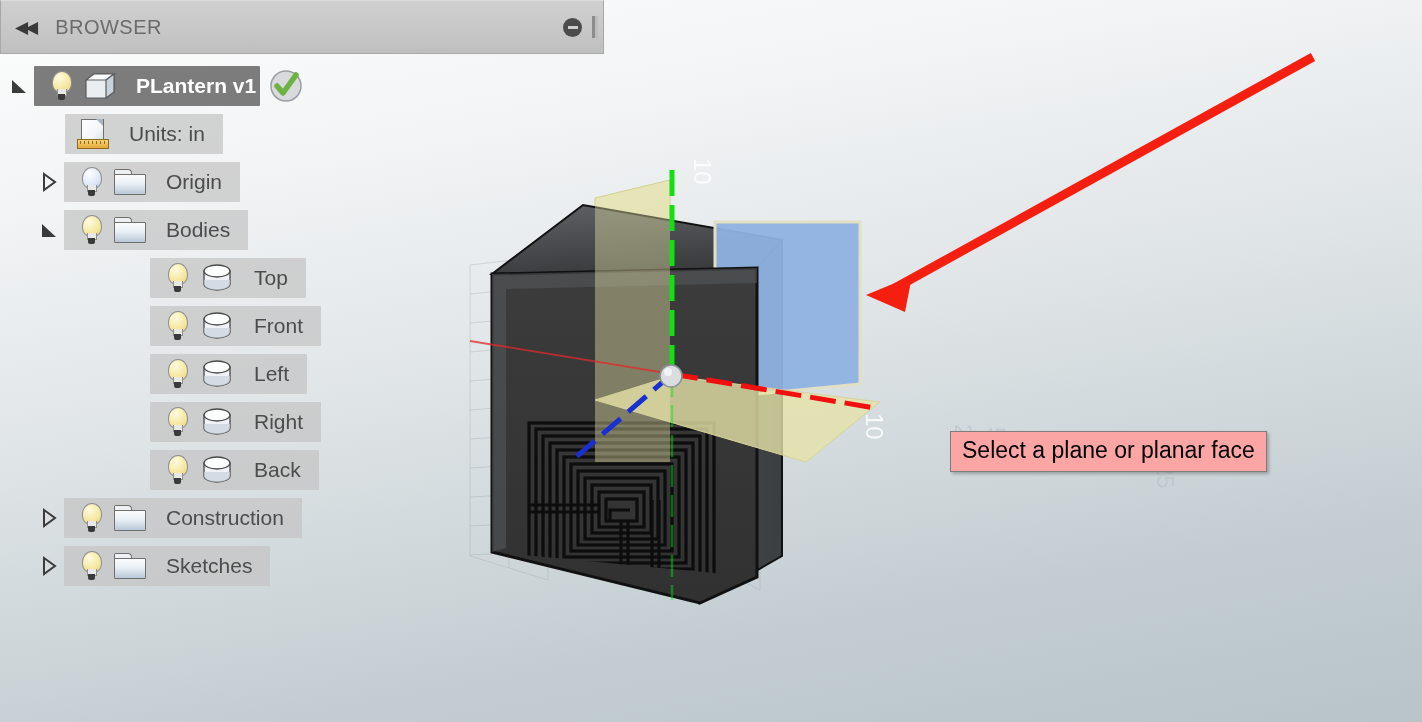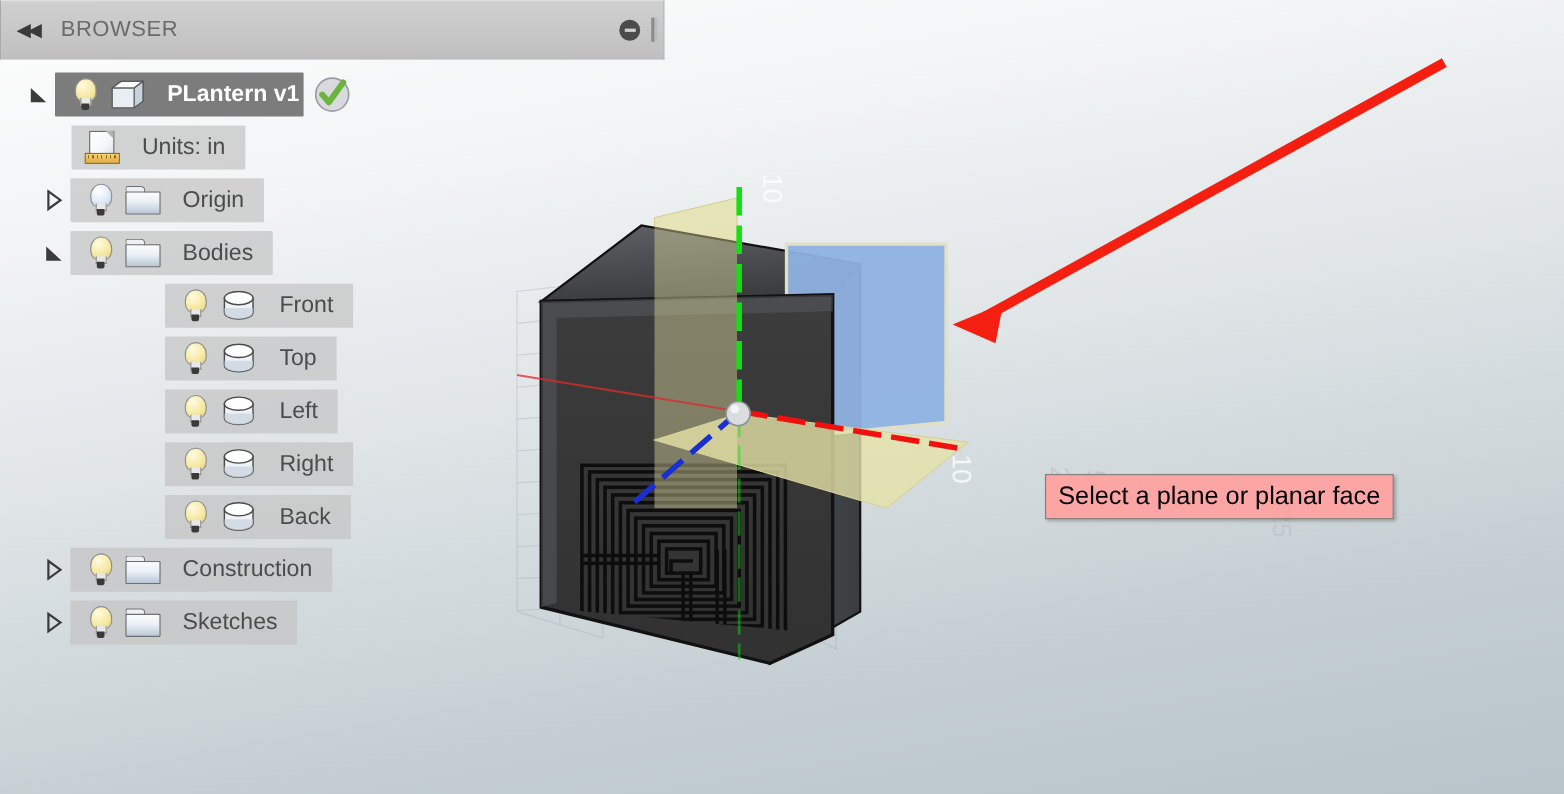--- a/index.html
+++ b/index.html
@@ -246,21 +246,21 @@
     <div id="browser-title">BROWSER</div>
     <div id="titlebar-right">
       <div class="minimize-dot">
           <i></i>
         </div>
       <div class="grip"></div>
     </div>
   </div>
 
   <div id="tree">
-      <div class="row" style="padding-left: 24px;">
+      <div class="row" style="padding-left: 8px;">
         <div class="twisty">
           <svg width="20" height="20" viewBox="0 0 20 20">
             <path d="M3,17 L17,17 L3,4 Z" fill="#3b3b3b"></path>
           </svg>
         </div>
         <div class="rowchip selected">
           <div class="bulb">
             <div class="glass"></div>
             <div class="neck"></div>
             <div class="base"></div>
@@ -338,39 +338,39 @@
             <div class="neck"></div>
             <div class="base"></div>
           </div>
           <div class="cyl">
             <svg width="34" height="28" viewBox="0 0 34 28">
               <path d="M4,7 L4,20 A13,6 0 0 0 30,20 L30,7 Z" fill="#eef2f6" stroke="#4a4a4a" stroke-width="1.3"></path>
               <ellipse cx="17" cy="7" rx="13" ry="6" fill="#fdfefe" stroke="#4a4a4a" stroke-width="1.3"></ellipse>
               <path d="M4,16 L4,20 A13,6 0 0 0 30,20 L30,16 Z" fill="#c9d4de" opacity="0.75"></path>
             </svg>
           </div>
-          <span class="label">Front</span>
+          <span class="label">Top</span>
         </div>
       </div>
       <div class="row" style="padding-left: 124px;">
         <div class="twisty"></div>
         <div class="rowchip">
           <div class="bulb">
             <div class="glass"></div>
             <div class="neck"></div>
             <div class="base"></div>
           </div>
           <div class="cyl">
             <svg width="34" height="28" viewBox="0 0 34 28">
               <path d="M4,7 L4,20 A13,6 0 0 0 30,20 L30,7 Z" fill="#eef2f6" stroke="#4a4a4a" stroke-width="1.3"></path>
               <ellipse cx="17" cy="7" rx="13" ry="6" fill="#fdfefe" stroke="#4a4a4a" stroke-width="1.3"></ellipse>
               <path d="M4,16 L4,20 A13,6 0 0 0 30,20 L30,16 Z" fill="#c9d4de" opacity="0.75"></path>
             </svg>
           </div>
-          <span class="label">Top</span>
+          <span class="label">Front</span>
         </div>
       </div>
       <div class="row" style="padding-left: 124px;">
         <div class="twisty"></div>
         <div class="rowchip">
           <div class="bulb">
             <div class="glass"></div>
             <div class="neck"></div>
             <div class="base"></div>
           </div>

